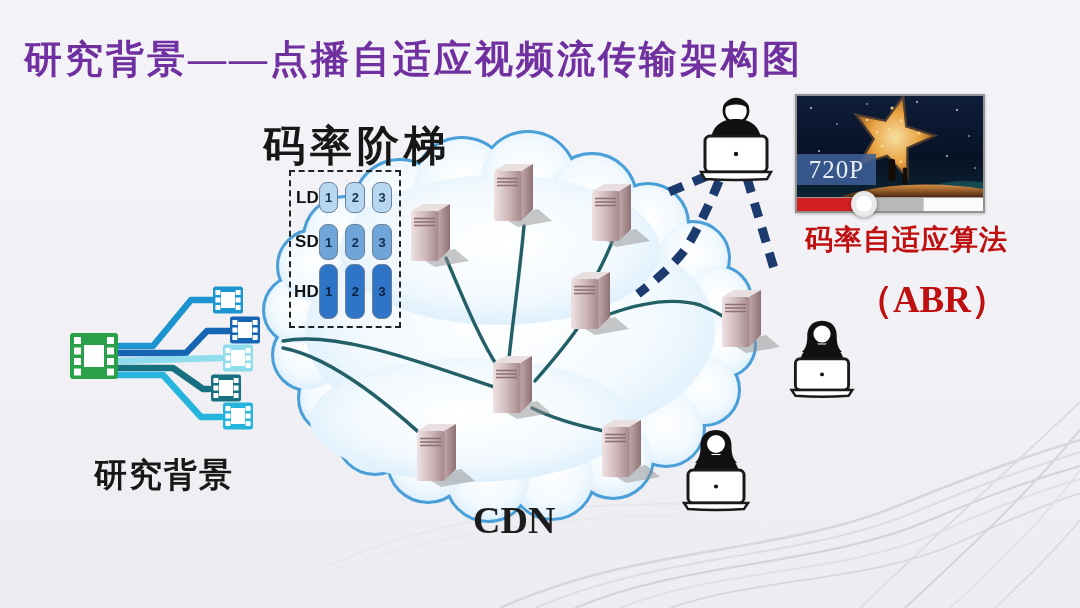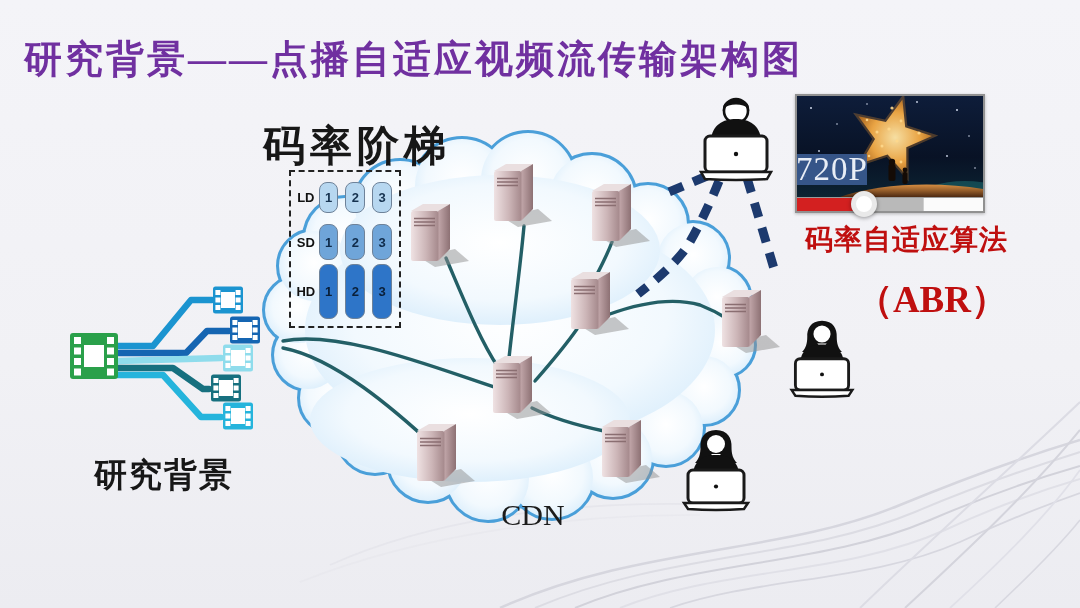--- a/index.html
+++ b/index.html
@@ -4,39 +4,39 @@
 <style>
   html,body{margin:0;padding:0;}
   .slide{position:relative;width:1080px;height:608px;overflow:hidden;
     background:linear-gradient(180deg,#f4f4f8 0%,#f1f1f5 60%,#ececf1 100%);
     font-family:"Liberation Sans","DejaVu Sans",sans-serif;}
   .abs{position:absolute;}
   .cjk{font-family:"Liberation Serif","DejaVu Serif",serif;}
   .slide-title{left:24px;top:6px;font-size:38px;font-weight:bold;color:#7030a0;letter-spacing:3px;white-space:nowrap;margin-top:28px;}
   .ladder-label{left:263px;top:118px;font-size:42px;color:#171717;letter-spacing:5px;font-weight:bold;}
   .encoder-label{left:94px;top:453px;font-size:33px;color:#171717;letter-spacing:2px;font-weight:bold;}
-  .cdn-label{left:473px;top:498px;width:120px;text-align:center;font-size:30px;color:#1c1c1c;}
+  .cdn-label{left:473px;top:498px;width:120px;font-size:38px;color:#1c1c1c;font-weight:bold;}
   .abr-text{left:772px;top:221px;width:236px;text-align:right;color:#bf0f0f;font-weight:bold;}
   .abr-line1{font-size:28px;letter-spacing:1px;}
   .abr-line2{font-size:37px;margin-top:16px;}
   
   .ladder-box{left:289px;top:170px;width:112px;height:158px;border:2px dashed #222;box-sizing:border-box;}
   .lrow{position:absolute;left:0;width:100%;display:flex;align-items:center;}
-  .rlabel{width:26px;text-align:center;padding-left:2px;font-size:13px;color:#111;font-weight:bold;}
+  .rlabel{width:26px;text-align:right;padding-left:2px;font-size:17px;color:#111;font-weight:bold;}
   .pill{width:20px;margin-right:7px;border:1px solid #6e8299;border-radius:8px;
         display:flex;align-items:center;justify-content:center;font-size:13px;font-weight:bold;box-sizing:border-box;}
   .pill.ld{height:31px;background:#b7d7f0;color:#16324f;}
   .pill.sd{height:36px;background:#6fa5d9;color:#0f2b4a;}
   .pill.hd{height:55px;background:#2e75c8;color:#0a1f38;}
   .row-ld{top:10px;} .row-sd{top:52px;} .row-hd{top:92px;}
   
   .player{left:795px;top:94px;width:190px;height:119px;border:2px solid #919191;background:#fff;box-sizing:border-box;box-shadow:0 1px 3px rgba(0,0,0,.25);}
   .screen{position:absolute;left:0;top:0;width:186px;height:102px;overflow:hidden;}
-  .badge{position:absolute;left:0;bottom:13px;width:70px;height:31px;background:rgba(60,95,150,.88);
-         display:flex;align-items:center;justify-content:center;color:#e9eef6;font-size:33px;letter-spacing:1px;}
+  .badge{position:absolute;left:0;bottom:13px;width:79px;height:31px;background:rgba(60,95,150,.88);
+         display:flex;align-items:center;justify-content:center;color:#e9eef6;font-size:25px;letter-spacing:1px;}
   .progress{position:absolute;left:0;bottom:0;width:186px;height:13px;display:flex;border-top:1px solid #9a9a9a;}
   .seg-played{width:36%;background:#d32020;}
   .seg-buffered{width:32%;background:#b9b9b9;}
   .seg-rest{flex:1;background:#fbfbfb;border-left:1px solid #cfcfcf;}
   .knob{position:absolute;left:calc(36% - 13px);bottom:-6px;width:16px;height:16px;background:#fff;
         border:5px solid #e9e9e9;border-radius:50%;box-shadow:0 1px 4px rgba(0,0,0,.4);}
 </style>
 </head>
 <body>
 

